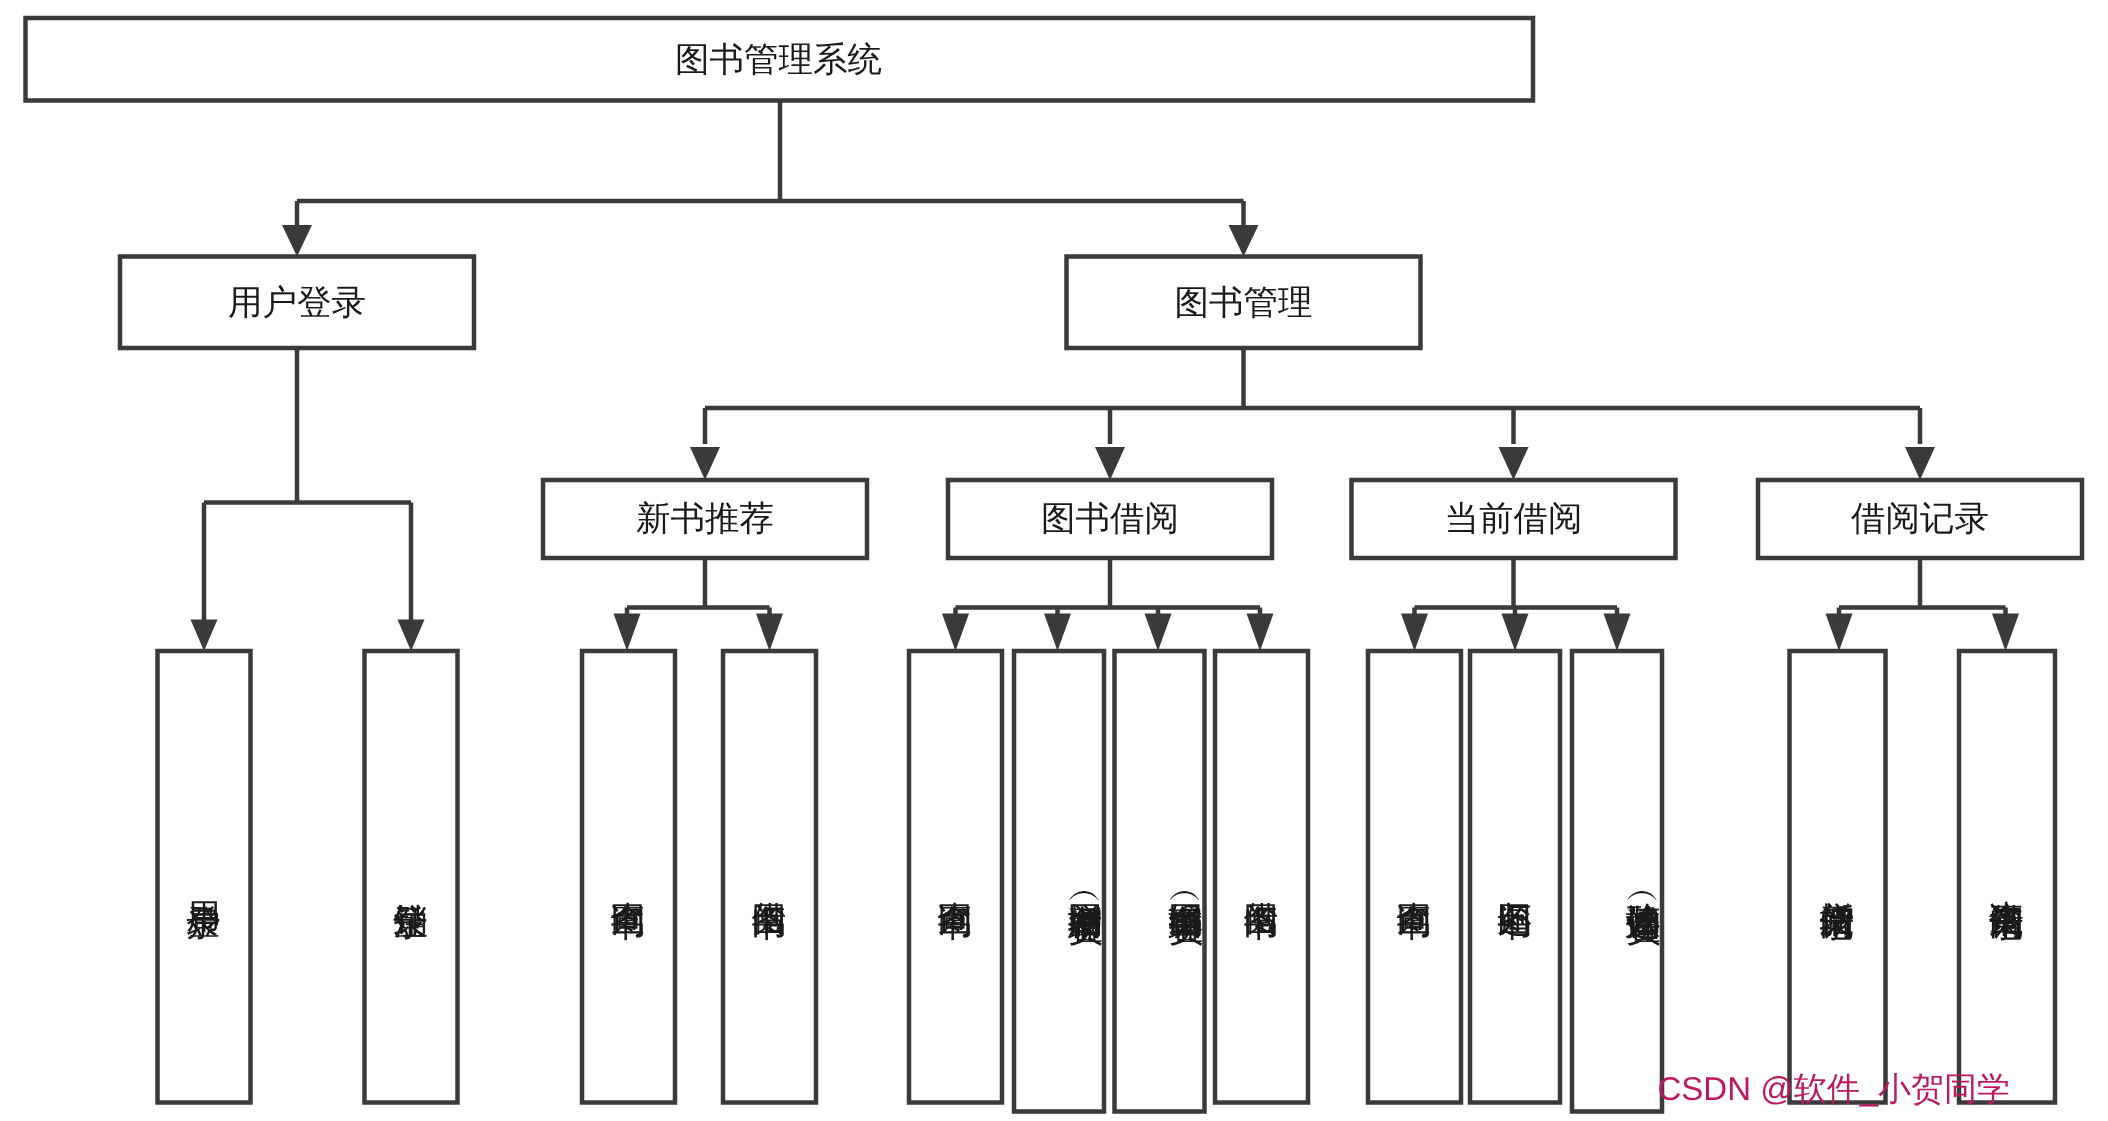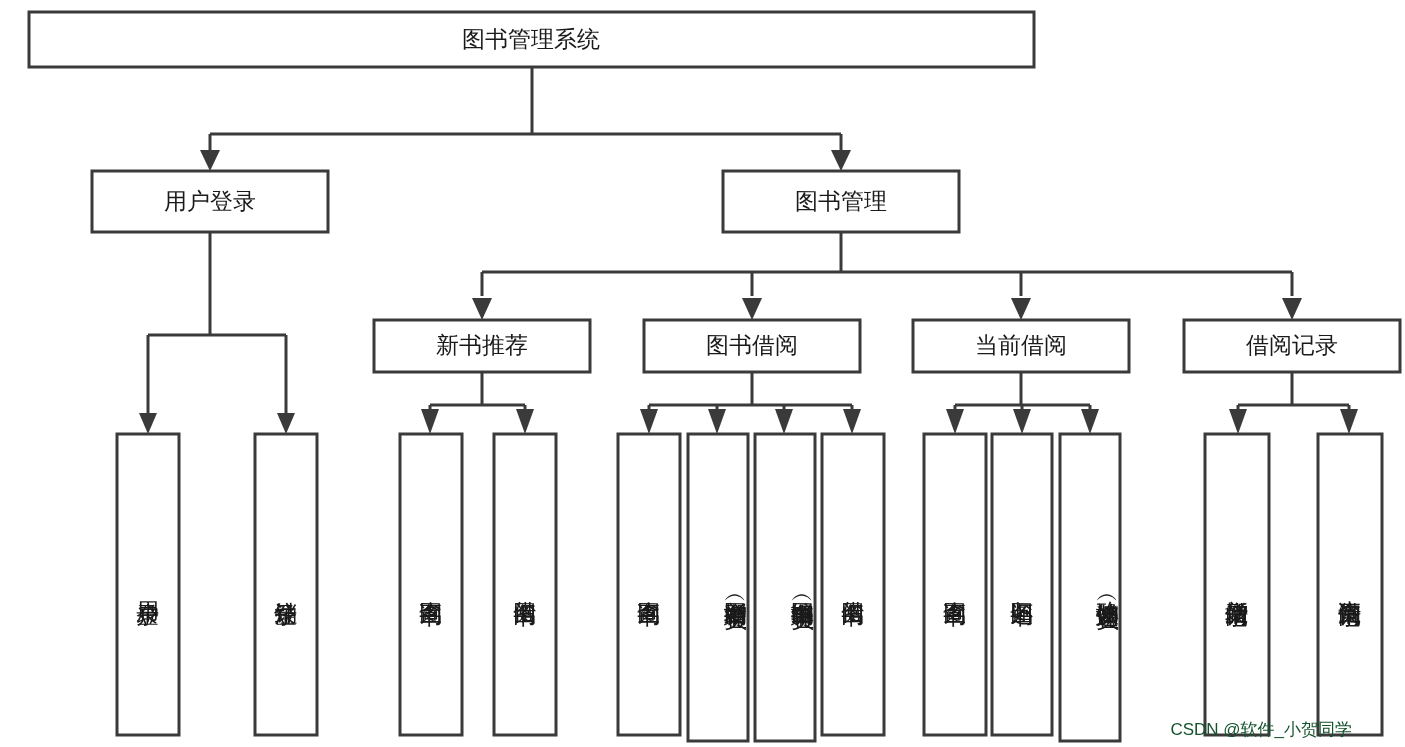--- a/index.html
+++ b/index.html
@@ -11,21 +11,20 @@
     width: 1405px;
     height: 747px;
     font-family: "Liberation Sans", "DejaVu Sans", sans-serif;
     overflow: hidden;
     position: relative;
   }
   #diagram-root {
     position: relative;
     width: 1350px;
     height: 747px;
-    margin-left: 12px;
   }
   svg#diagram-svg {
     position: absolute;
     left: 0;
     top: 0;
     width: 1405px;
     height: 747px;
     display: block;
   }
   .node-box {
@@ -61,22 +60,22 @@
     letter-spacing: 1px;
     text-align: center;
     white-space: nowrap;
     pointer-events: none;
   }
   #watermark {
     position: absolute;
     right: 10px;
     bottom: 6px;
     font-family: "Liberation Sans", "DejaVu Sans", sans-serif;
-    font-size: 17px;
-    color: #14532d;
+    font-size: 22px;
+    color: #be185d;
     white-space: nowrap;
     z-index: 5;
   }
 </style>
 </head>
 <body>
 
 <div id="diagram-root">
 
   <svg id="diagram-svg" viewBox="0 0 1405 747">

